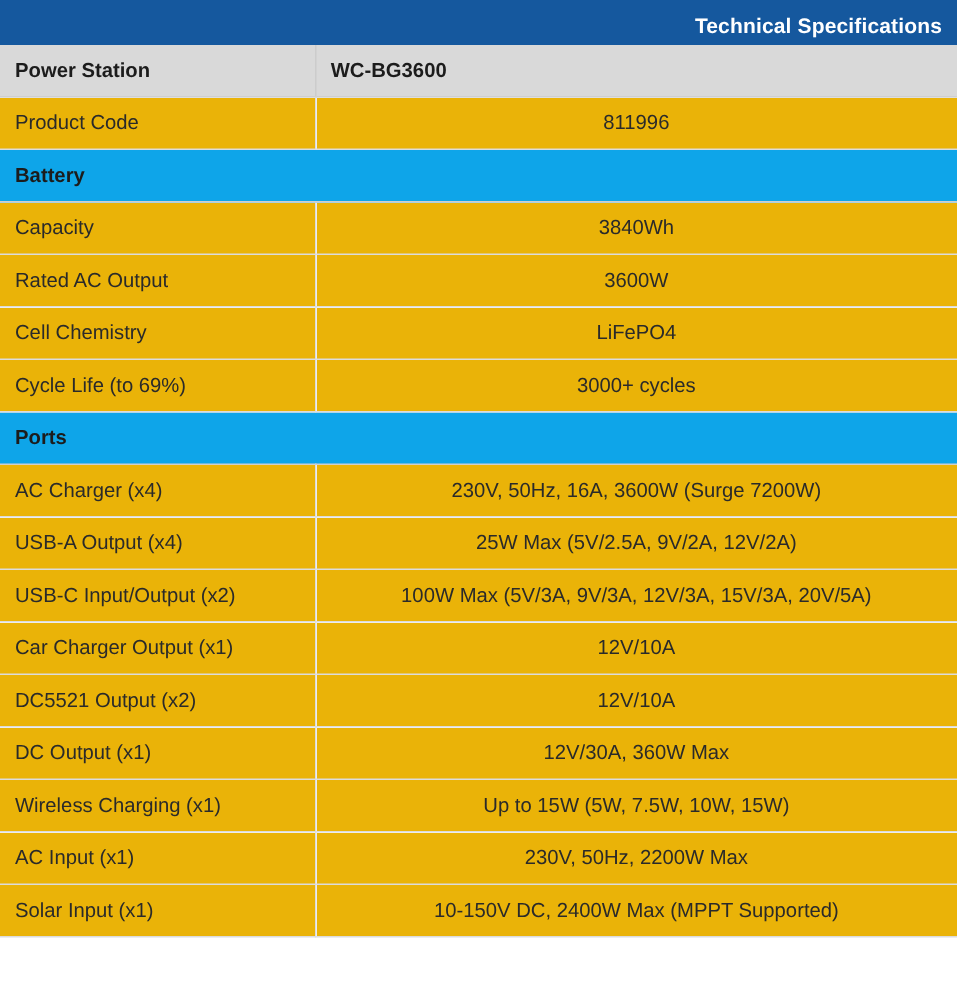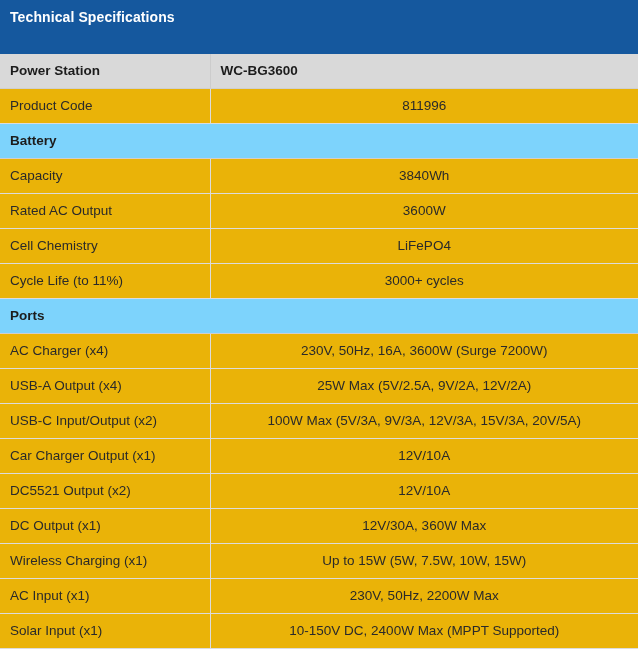--- a/index.html
+++ b/index.html
@@ -26,31 +26,31 @@
 
   .spec-table col.col-label { width: 210px; }
   .spec-table col.col-value { width: 428px; }
 
   
   .title-row th {
     background: #15589e;
     color: #ffffff;
     font-weight: bold;
     font-size: 14px;
-    text-align: left;
-    padding: 9px 10px 28px 10px;
+    text-align: right;
+    padding: 9px 10px 4px 10px;
     letter-spacing: 0.1px;
     border: none;
     height: 17px;
     line-height: 17px;
   }
 
   
   tr.section-row td {
-    background: #7dd3fc;
+    background: #0ea5e9;
     font-weight: bold;
     font-size: 13.5px;
     color: #1c1c1c;
     padding: 9px 10px 9px 10px;
     border-top: 1px solid #cfcfcf;
     border-bottom: 1px solid #cfcfcf;
     height: 16px;
     line-height: 16px;
   }
 
@@ -125,21 +125,21 @@
       </tr>
       <tr class="data-row">
         <td class="cell-label">Rated AC Output</td>
         <td class="cell-value">3600W</td>
       </tr>
       <tr class="data-row">
         <td class="cell-label">Cell Chemistry</td>
         <td class="cell-value">LiFePO4</td>
       </tr>
       <tr class="data-row">
-        <td class="cell-label">Cycle Life (to 11%)</td>
+        <td class="cell-label">Cycle Life (to 69%)</td>
         <td class="cell-value">3000+ cycles</td>
       </tr>
       <tr class="section-row">
         <td colspan="2">Ports</td>
       </tr>
       <tr class="data-row">
         <td class="cell-label">AC Charger (x4)</td>
         <td class="cell-value">230V, 50Hz, 16A, 3600W (Surge 7200W)</td>
       </tr>
       <tr class="data-row">

